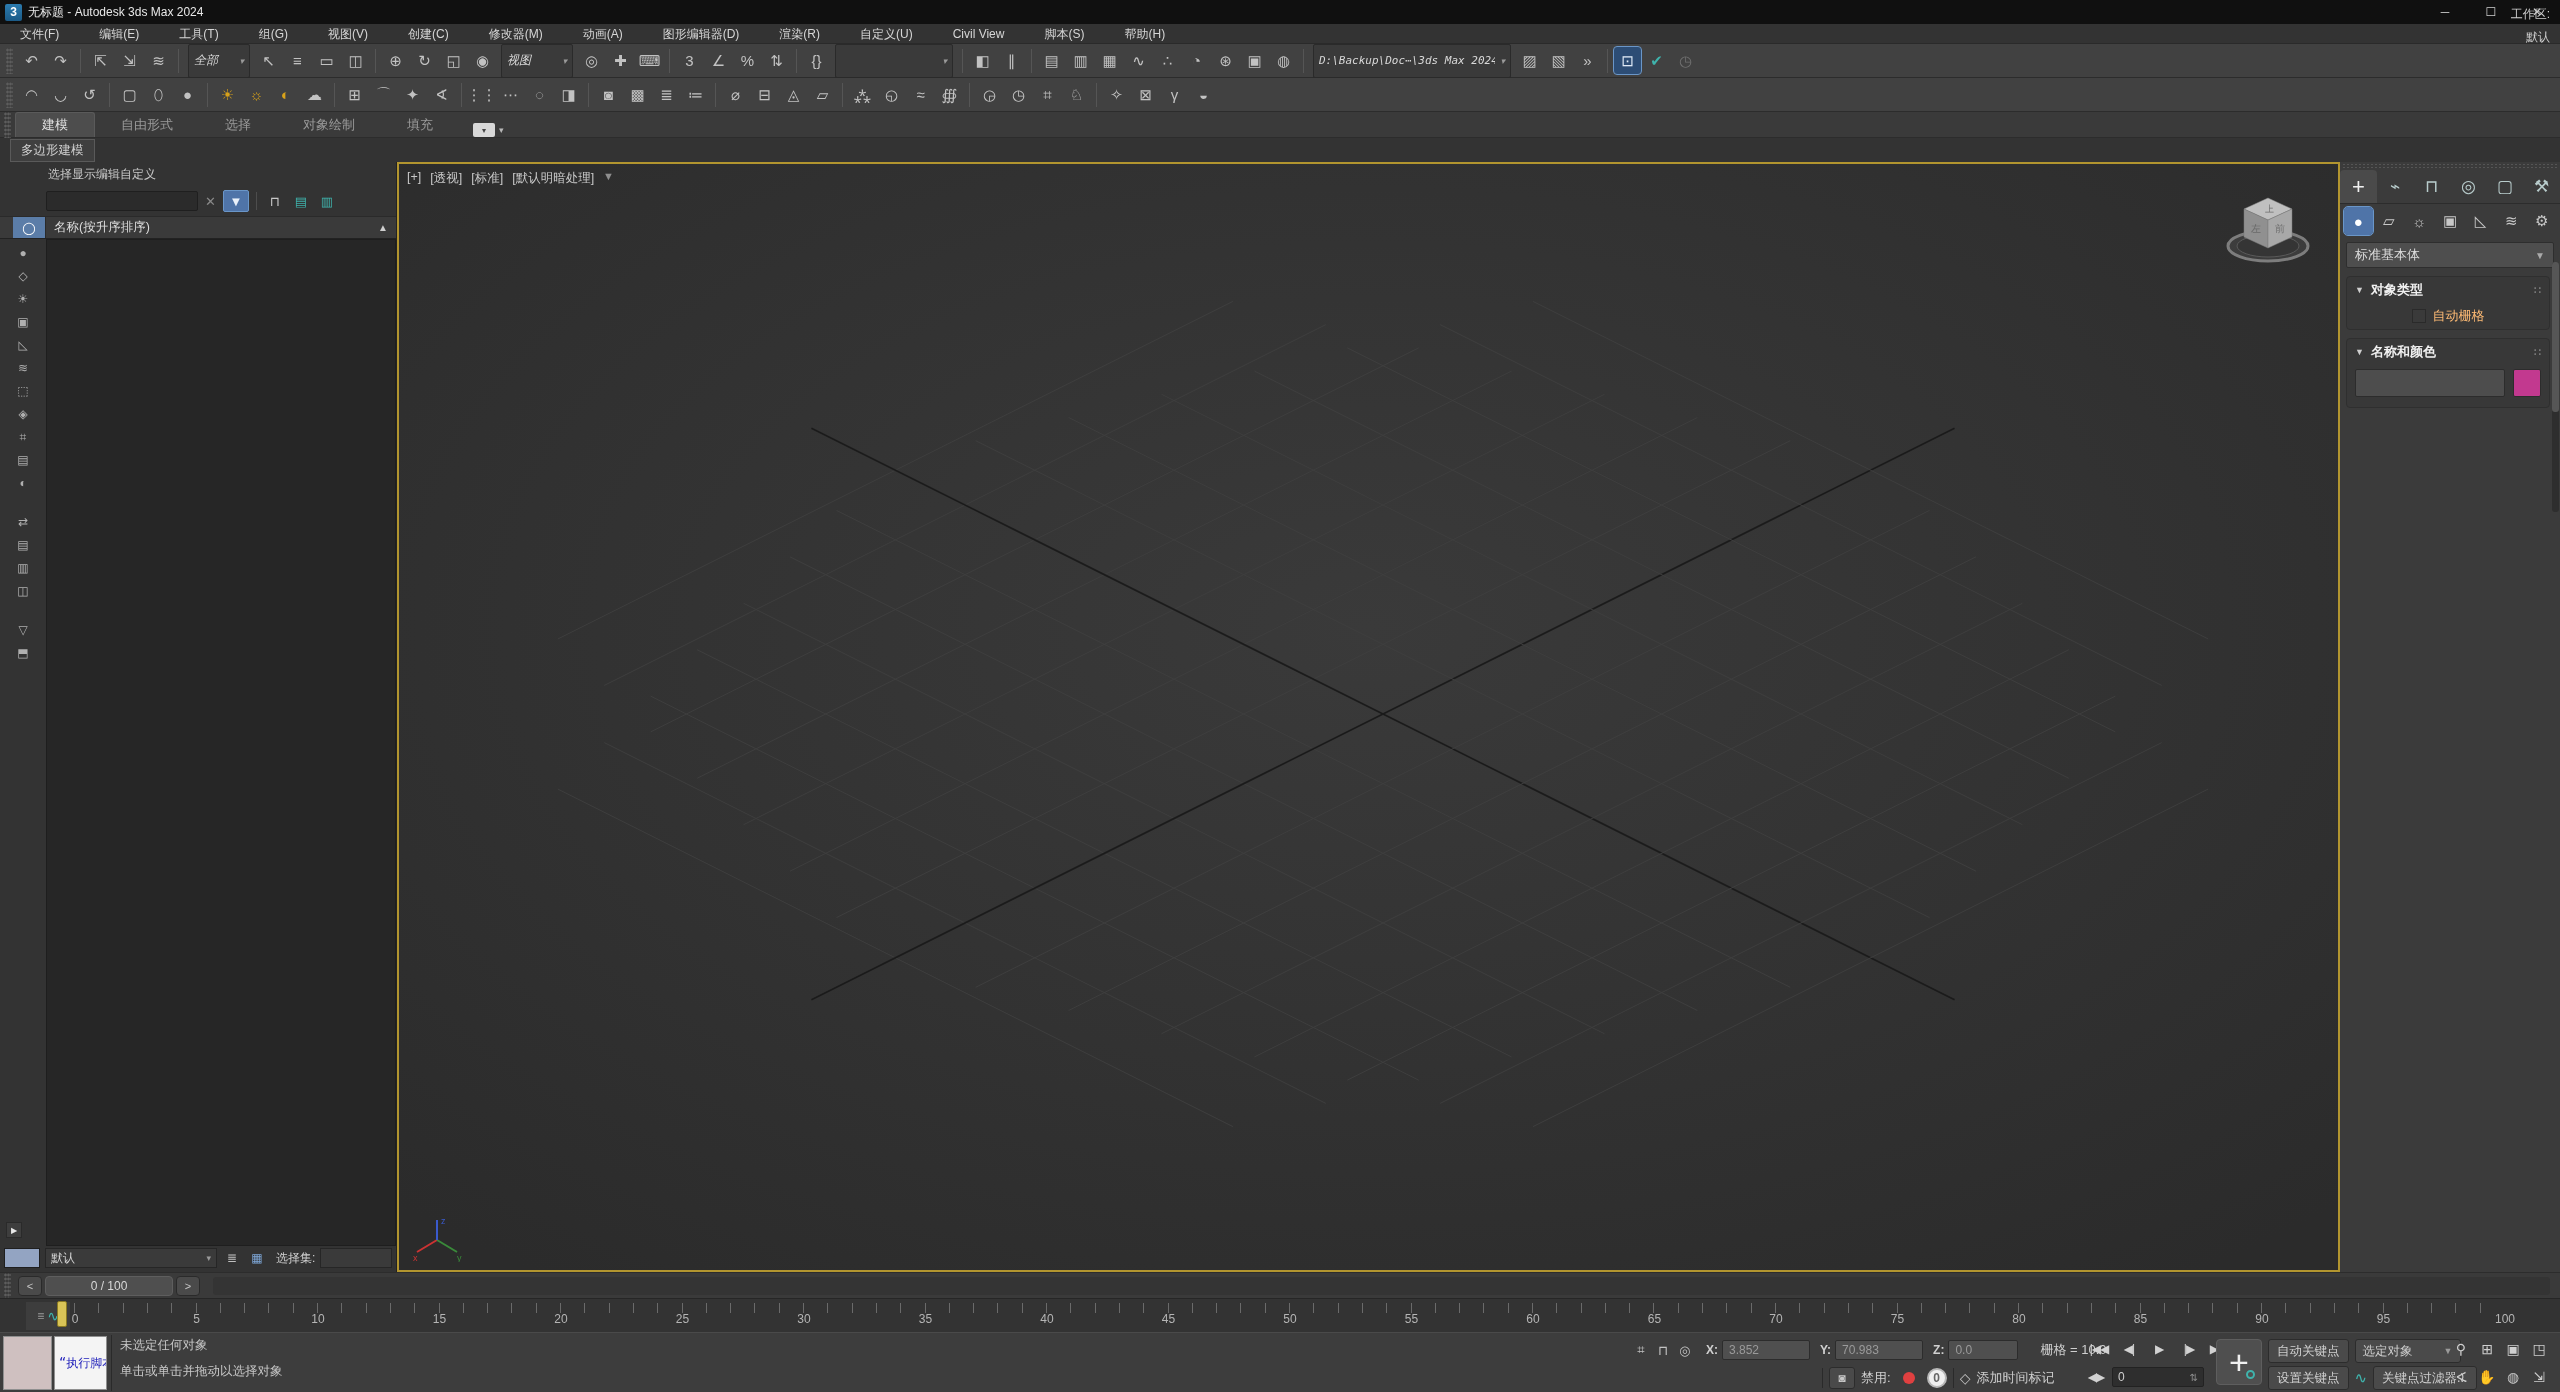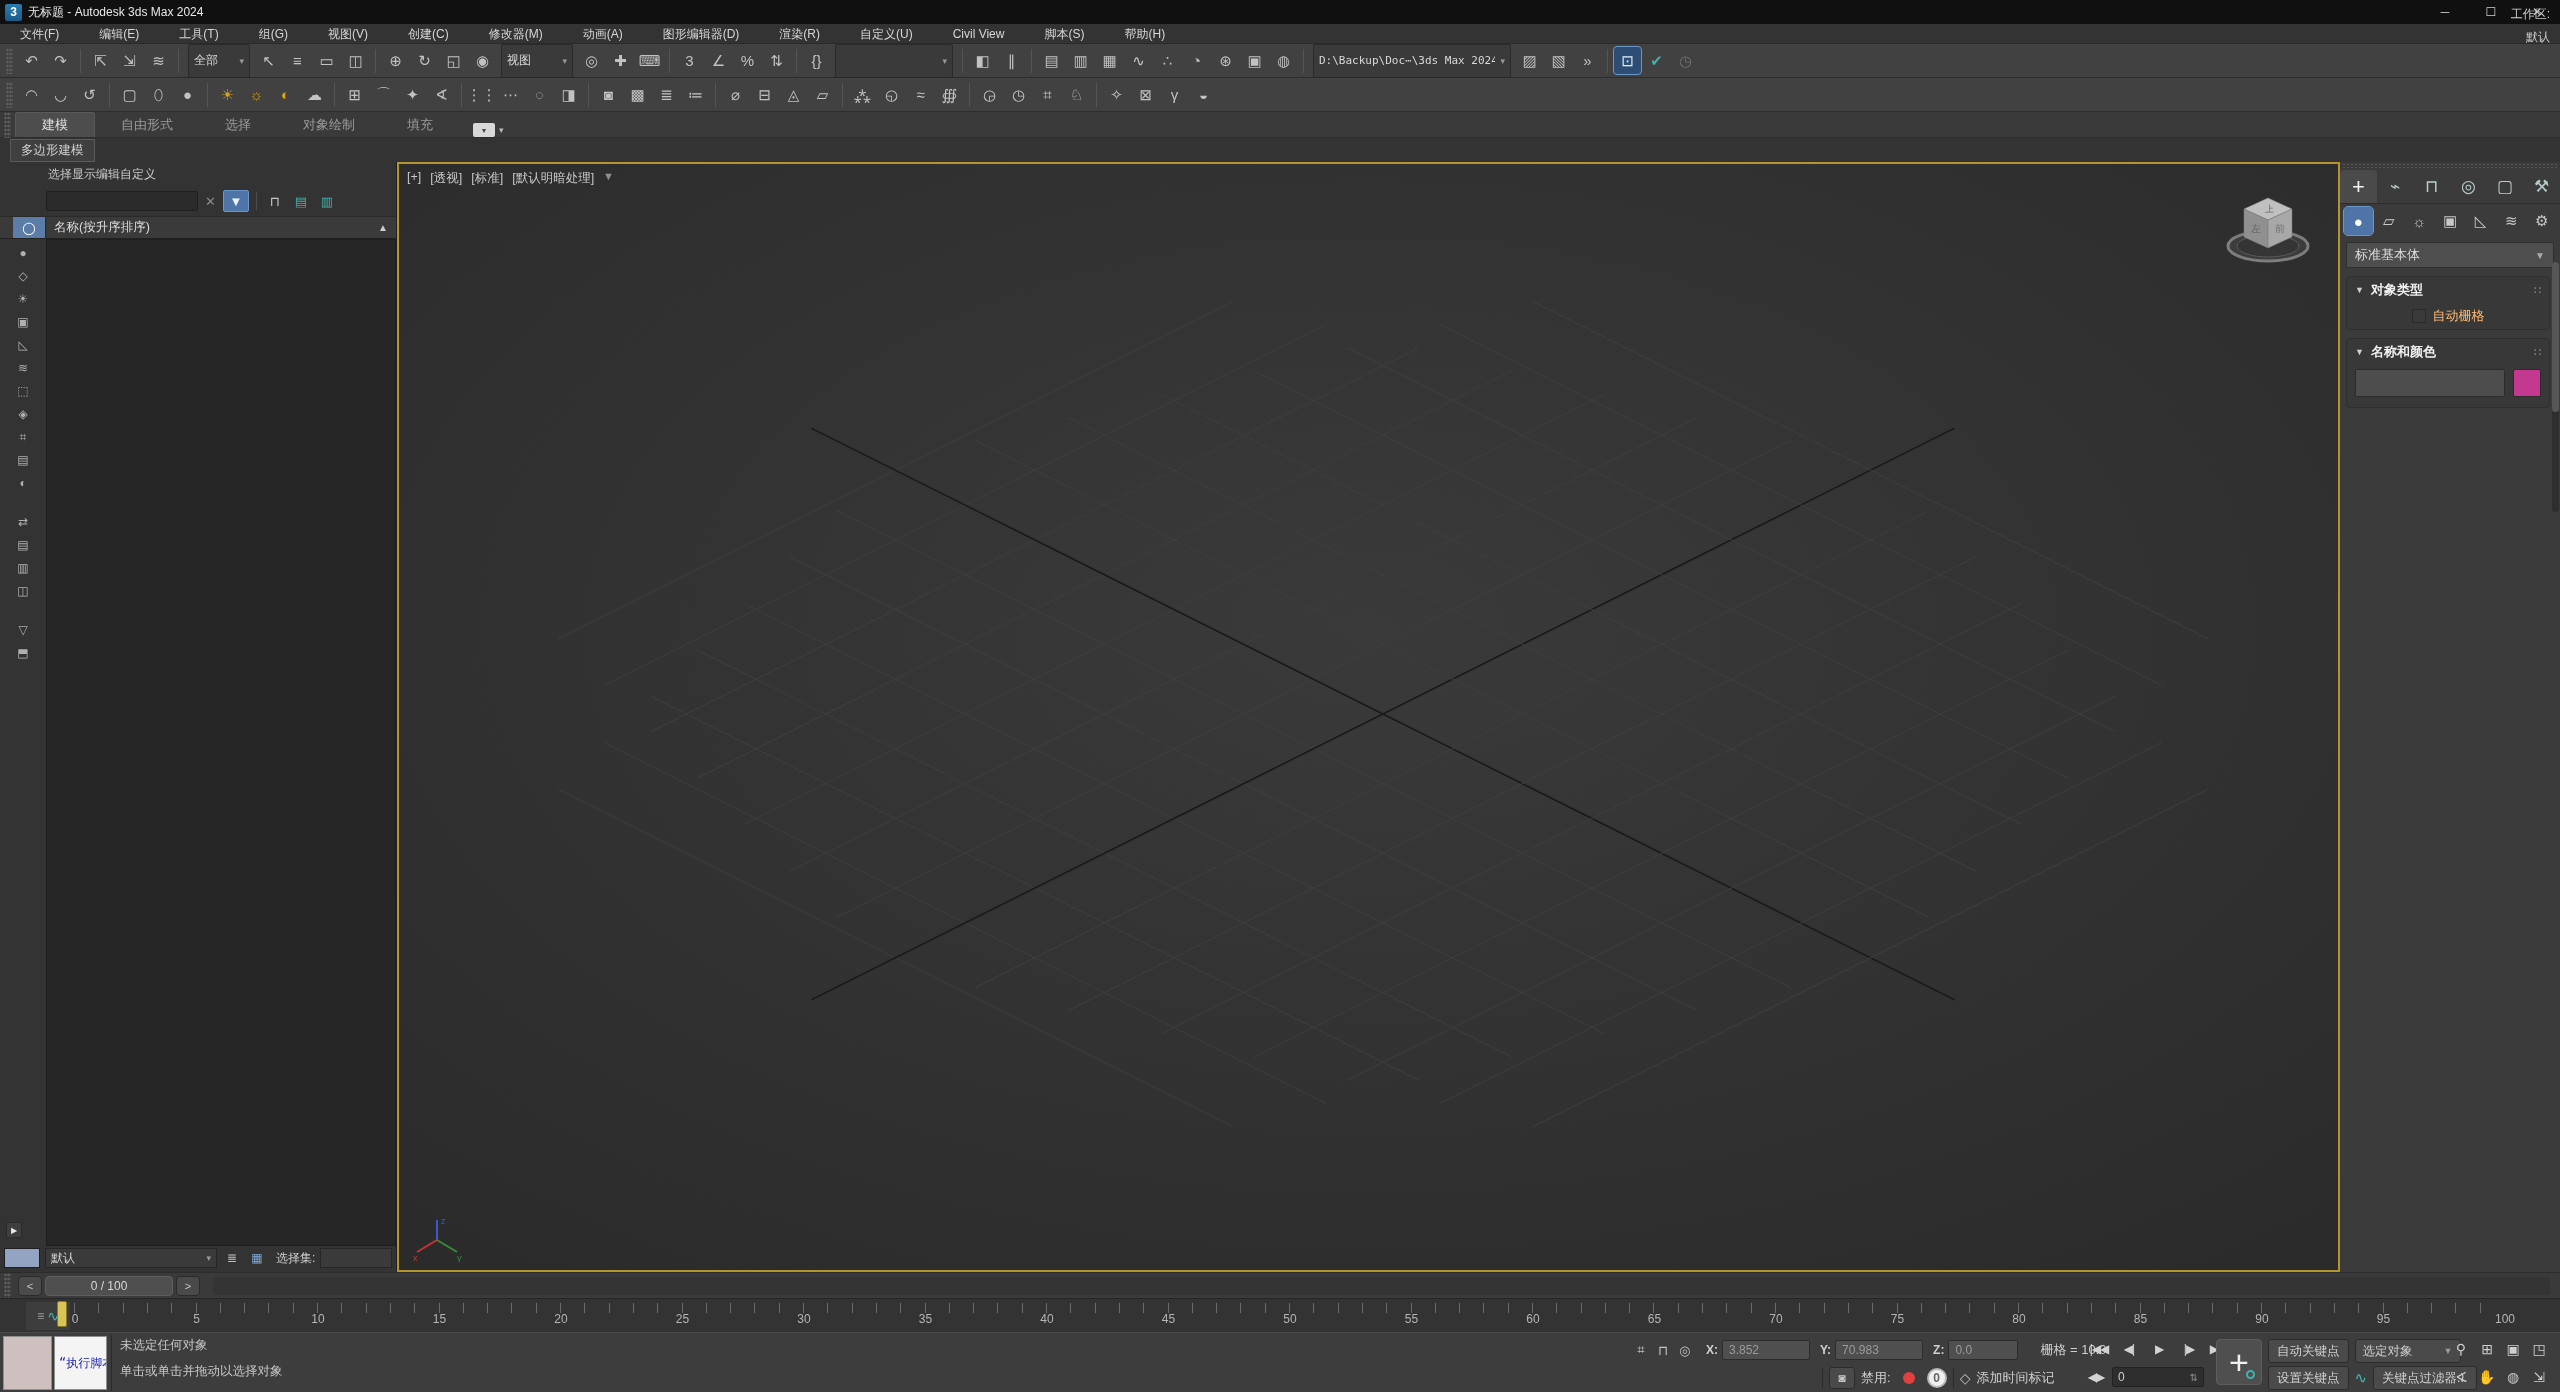--- a/index.html
+++ b/index.html
@@ -19,21 +19,21 @@
   .workspace { margin-left:auto; margin-right:10px; color:#cfcfcf; display:flex; align-items:flex-end; gap:6px;flex-direction:column; }
 
   
   .toolbar { position:absolute; left:0; width:2560px; height:34px; background:#414141; border-bottom:1px solid #2c2c2c; display:flex; align-items:center; padding-left:2px; }
   #toolbar1 { top:44px; } #toolbar2 { top:78px; }
   .drag-handle { width:7px; height:26px; margin:0 4px; background-image:radial-gradient(#5d5d5d 1px, transparent 1.2px); background-size:3px 4px; }
   .tbtn { width:27px; height:27px; margin:0 1px; border-radius:3px; display:flex; align-items:center; justify-content:center; color:#c2c2c2; font-size:15px; }
   .tbtn.hl { background:#2d4d75; outline:1px solid #6a96c8; color:#dfe9f5; }
   .tbtn.teal { color:#3fb3ac; } .tbtn.gold { color:#d8a21a; } .tbtn.dim { color:#6f6f6f; }
   .tsep { width:1px; height:24px; background:#2e2e2e; border-right:1px solid #555; margin:0 5px; }
-  .tcombo { height:22px; margin:0 4px; background:#3a3a3a; border:1px solid #2a2a2a; border-radius:2px; display:flex; align-items:center; padding:16px 5px; color:#d8d8d8; }
+  .tcombo { height:22px; margin:0 4px; background:#3a3a3a; border:1px solid #2a2a2a; border-radius:2px; display:flex; align-items:center; padding:16px 5px; color:#d8d8d8;font-style:italic; }
   .tcombo .lbl { flex:1; white-space:nowrap; overflow:hidden; font-size:12px; }
   .tcombo .arr { color:#9a9a9a; font-size:9px; margin-left:5px; }
   .tcombo.mono .lbl { font-family:"DejaVu Sans Mono", monospace; font-size:11px; }
 
   
   .ribbontabs { position:absolute; left:0; top:112px; width:2560px; height:26px; background:#3a3a3a; display:flex; align-items:flex-end; border-bottom:1px solid #2c2c2c; }
   .rtab { padding:3px 26px; color:#9a9a9a; font-size:13px; }
   .rtab.active { background:#4d4d4d; color:#e2e2e2; border:1px solid #5a5a5a; border-bottom:none; border-radius:3px 3px 0 0;font-family:Liberation Serif, serif; }
   .ribbon-extra { margin-left:14px; display:flex; align-items:center; gap:4px; color:#b8b8b8; }
   .ribbon-extra .mini { width:22px; height:14px; background:#d8d8d8; border-radius:2px; color:#444; font-size:8px; display:flex; align-items:center; justify-content:center; }

